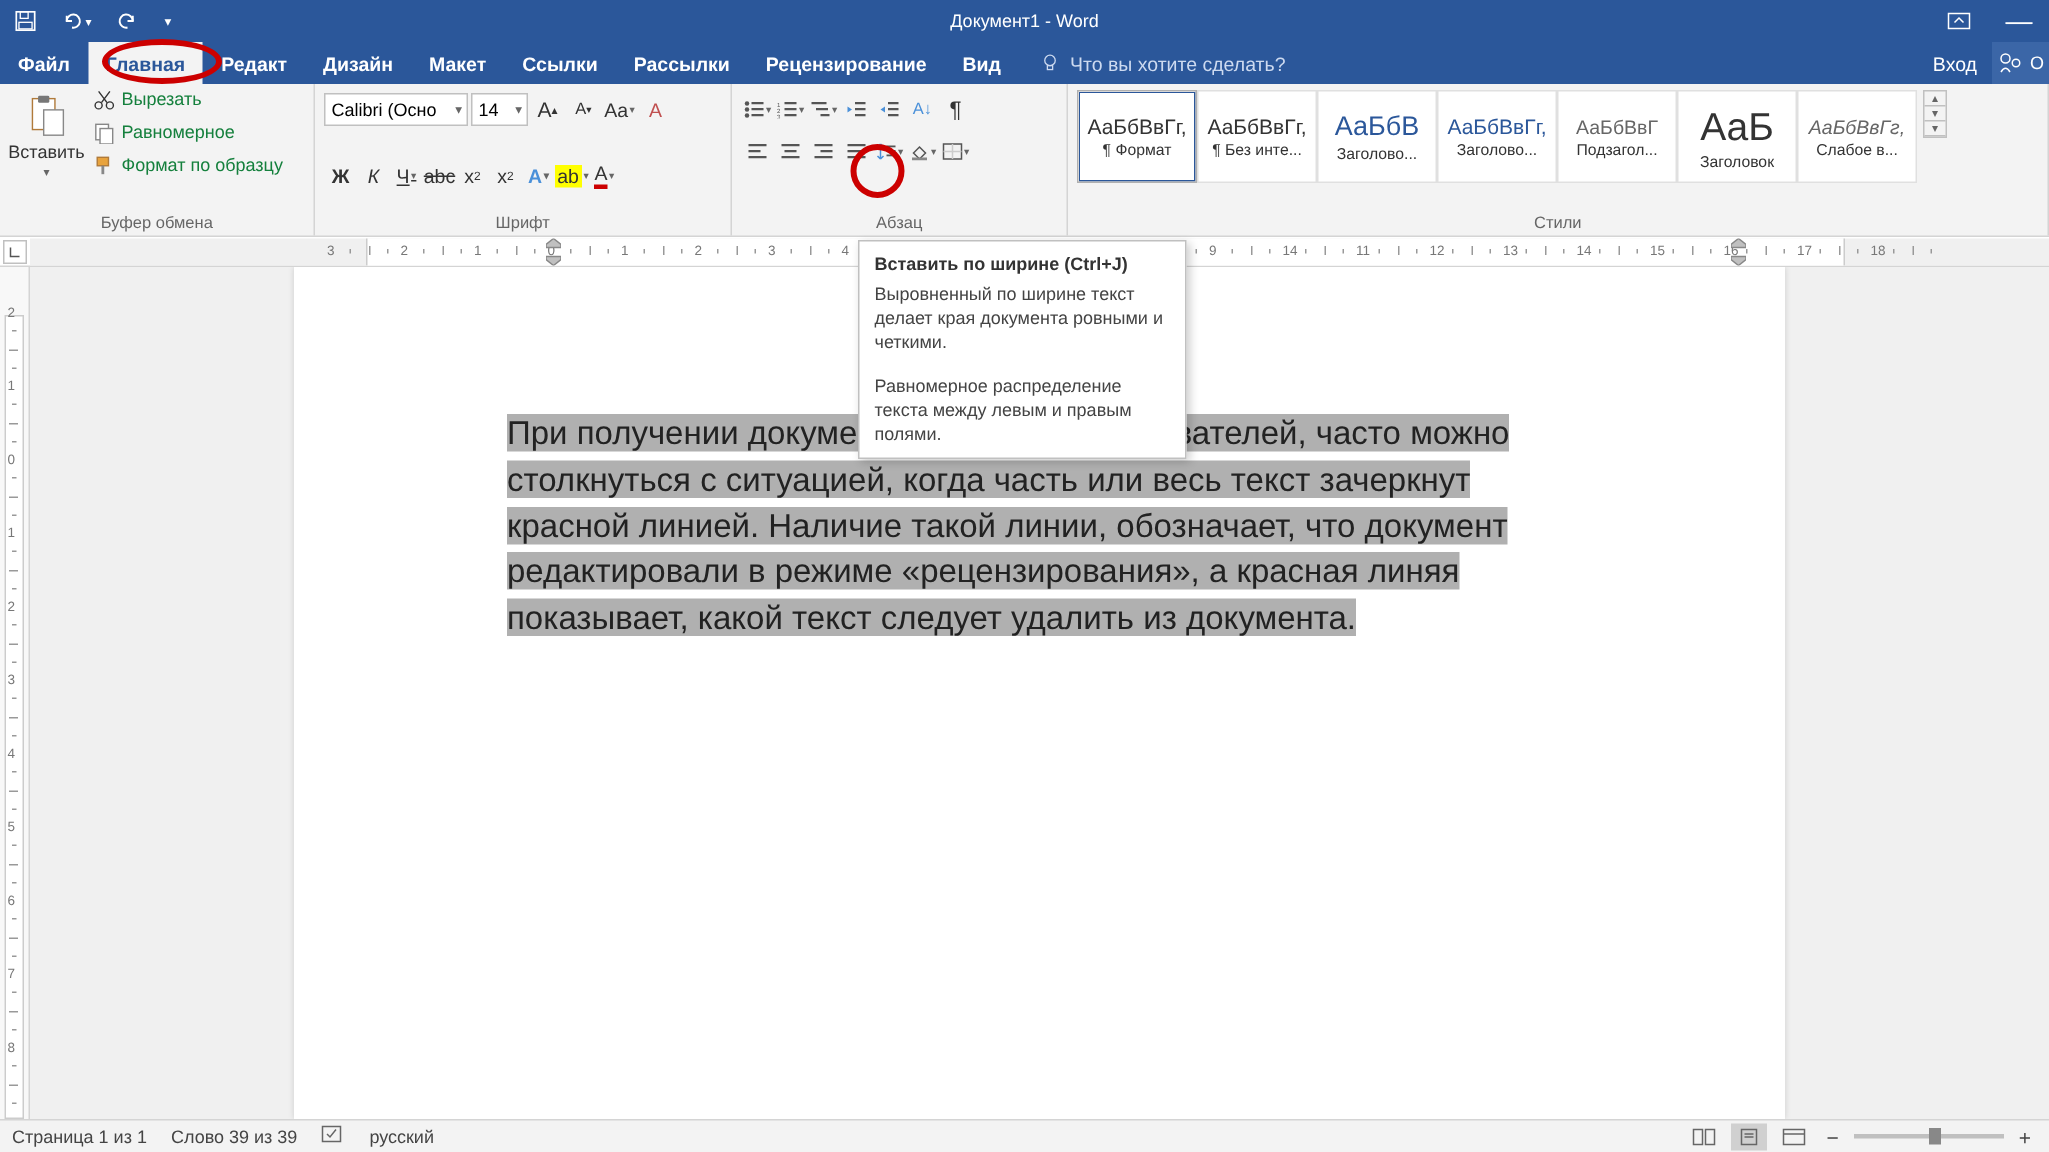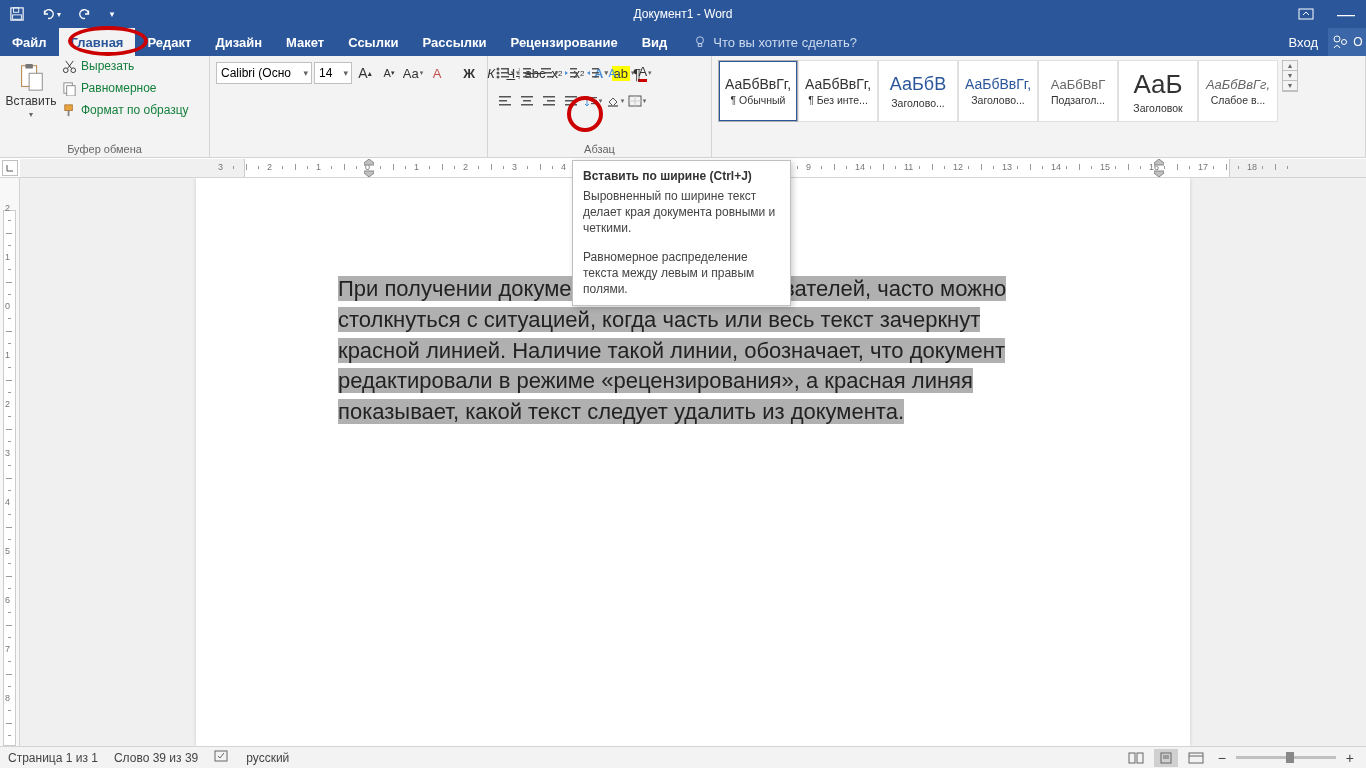--- a/index.html
+++ b/index.html
@@ -190,21 +190,21 @@
               <rect x="6" y="8" width="2" height="6" fill="#888"></rect>
             </svg>
             <span>Формат по образцу</span>
           </div>
       </div>
     </div>
     <div class="rgroup-label">Буфер обмена</div>
   </div>
 
   <div class="rgroup" style="width:278px">
-    <div class="rgroup-body" style="flex-direction:row;gap:10px;padding-top:4px">
+    <div class="rgroup-body" style="flex-direction:column;gap:22px;padding-top:4px">
       <div class="tool-row" style="gap:2px">
         <div class="font-select font-name">Calibri (Осно</div>
         <div class="font-select font-size">14</div>
         <div class="tool-icon" style="font-size:14px">A<sup style="font-size:8px">▴</sup></div>
         <div class="tool-icon" style="font-size:11px">A<sup style="font-size:7px">▾</sup></div>
         <div class="tool-icon dd">Aa</div>
         <div class="tool-icon" style="color:#c05050">A</div>
       </div>
       <div class="tool-row">
         <div class="tool-icon" style="font-weight:bold">Ж</div>
@@ -215,20 +215,21 @@
         <div class="tool-icon">x<sup style="font-size:8px">2</sup></div>
         <div class="tool-icon dd" style="color:#4a90d9;font-weight:bold">A</div>
         <div class="tool-icon dd">
             <span style="background:#ff0;padding:0 2px">ab</span>
           </div>
         <div class="tool-icon dd">
             <span style="border-bottom:3px solid #c00">A</span>
           </div>
       </div>
     </div>
+    <div class="rgroup-label">Шрифт</div>
   </div>
 
   <div class="rgroup" style="width:224px">
     <div class="rgroup-body" style="flex-direction:column;gap:6px;padding-top:4px">
       <div class="tool-row">
         <div class="tool-icon dd">
             <svg width="14" height="12" viewBox="0 0 14 12">
               <circle cx="2" cy="2" r="1.5" fill="#555"></circle>
               <rect x="5" y="1" width="8" height="1.5" fill="#555"></rect>
               <circle cx="2" cy="6" r="1.5" fill="#555"></circle>
@@ -328,21 +329,21 @@
       </div>
     </div>
     <div class="rgroup-label">Абзац</div>
   </div>
 
   <div class="rgroup" style="flex:1">
     <div class="rgroup-body" style="padding-top:2px">
       <div class="styles" id="styles-gallery">
           <div class="style-item">
             <div class="style-preview" style="color: rgb(51, 51, 51); font-size: 14px;">АаБбВвГг,</div>
-            <div class="style-label">¶ Обычный</div>
+            <div class="style-label">¶ Формат</div>
           </div>
           <div class="style-item">
             <div class="style-preview" style="color: rgb(51, 51, 51); font-size: 14px;">АаБбВвГг,</div>
             <div class="style-label">¶ Без инте...</div>
           </div>
           <div class="style-item">
             <div class="style-preview" style="color: rgb(43, 87, 154); font-size: 18px;">АаБбВ</div>
             <div class="style-label">Заголово...</div>
           </div>
           <div class="style-item">
@@ -361,20 +362,21 @@
             <div class="style-preview" style="color: rgb(102, 102, 102); font-size: 13px; font-style: italic;">АаБбВвГг,</div>
             <div class="style-label">Слабое в...</div>
           </div>
         </div>
       <div class="styles-more">
           <span>▴</span>
           <span>▾</span>
           <span>▾</span>
         </div>
     </div>
+    <div class="rgroup-label">Стили</div>
   </div>
 
 </div>
 <div class="circle-hilite justify"></div>
 
 <div class="tab-sel"><svg width="14" height="14" viewBox="0 0 14 14">
       <path d="M4 4 L4 10 L10 10" fill="none" stroke="#555"></path>
     </svg></div>
 <div class="hruler">
   <div class="hruler-inner">

